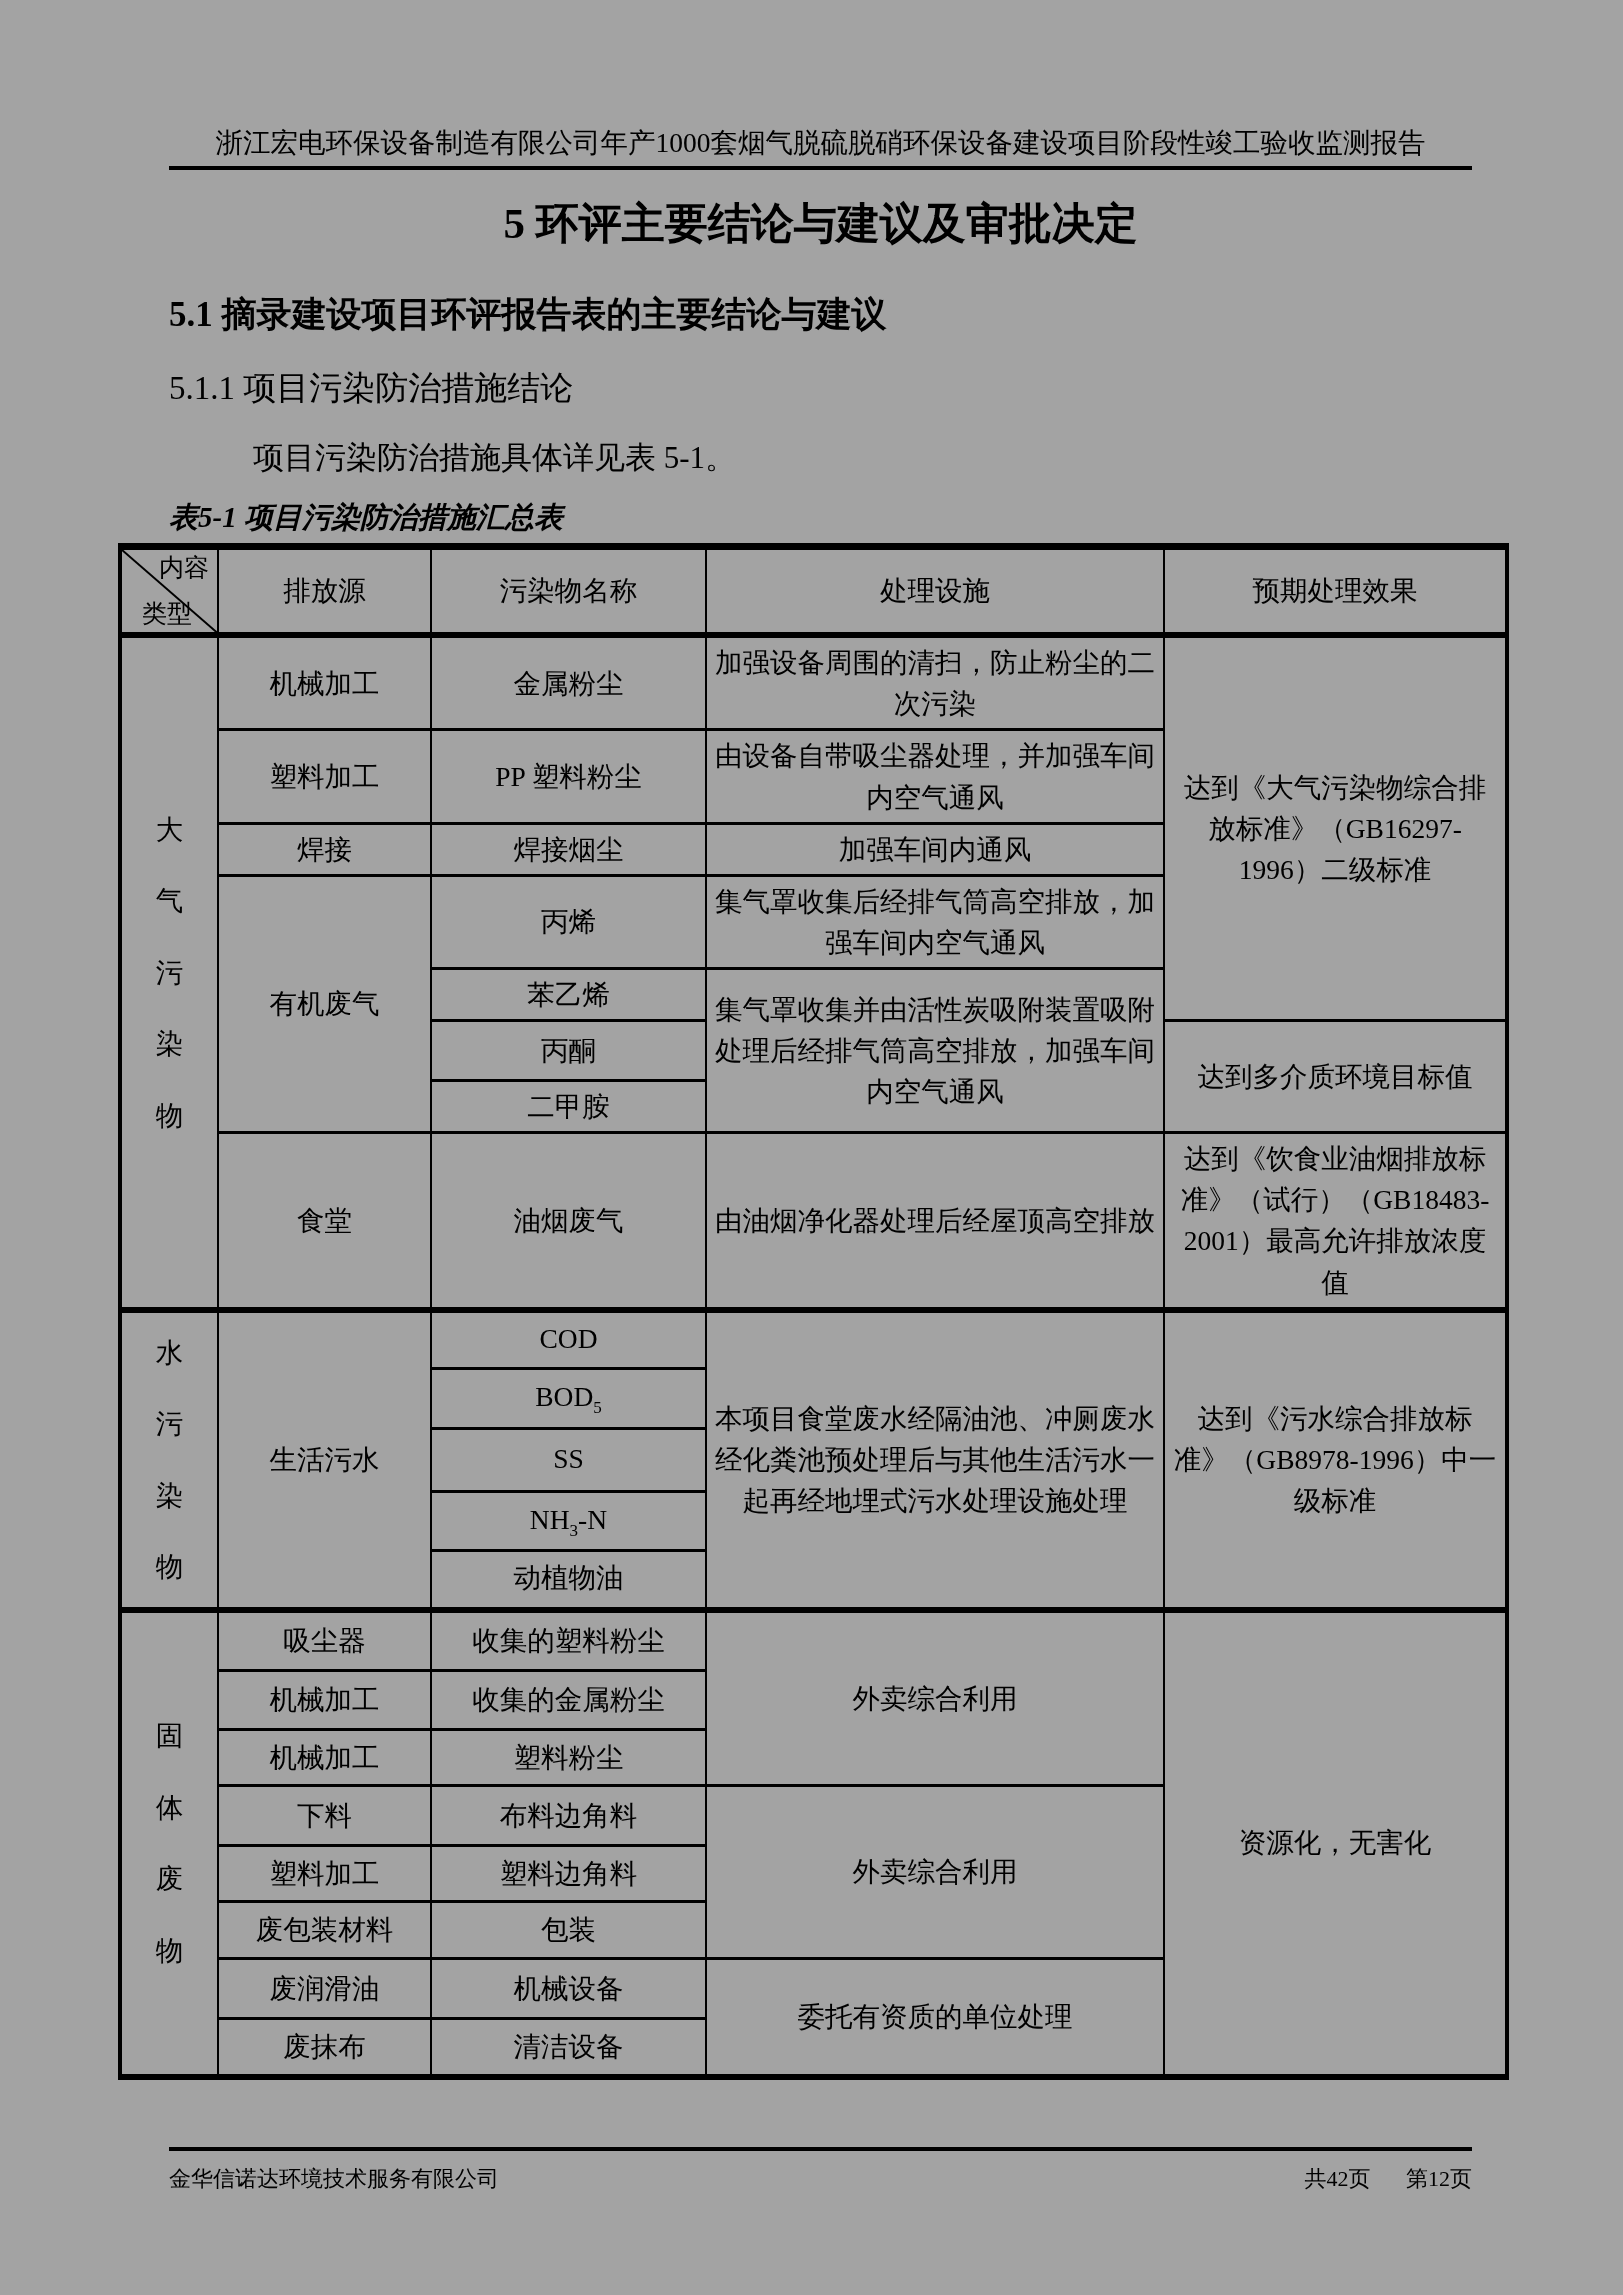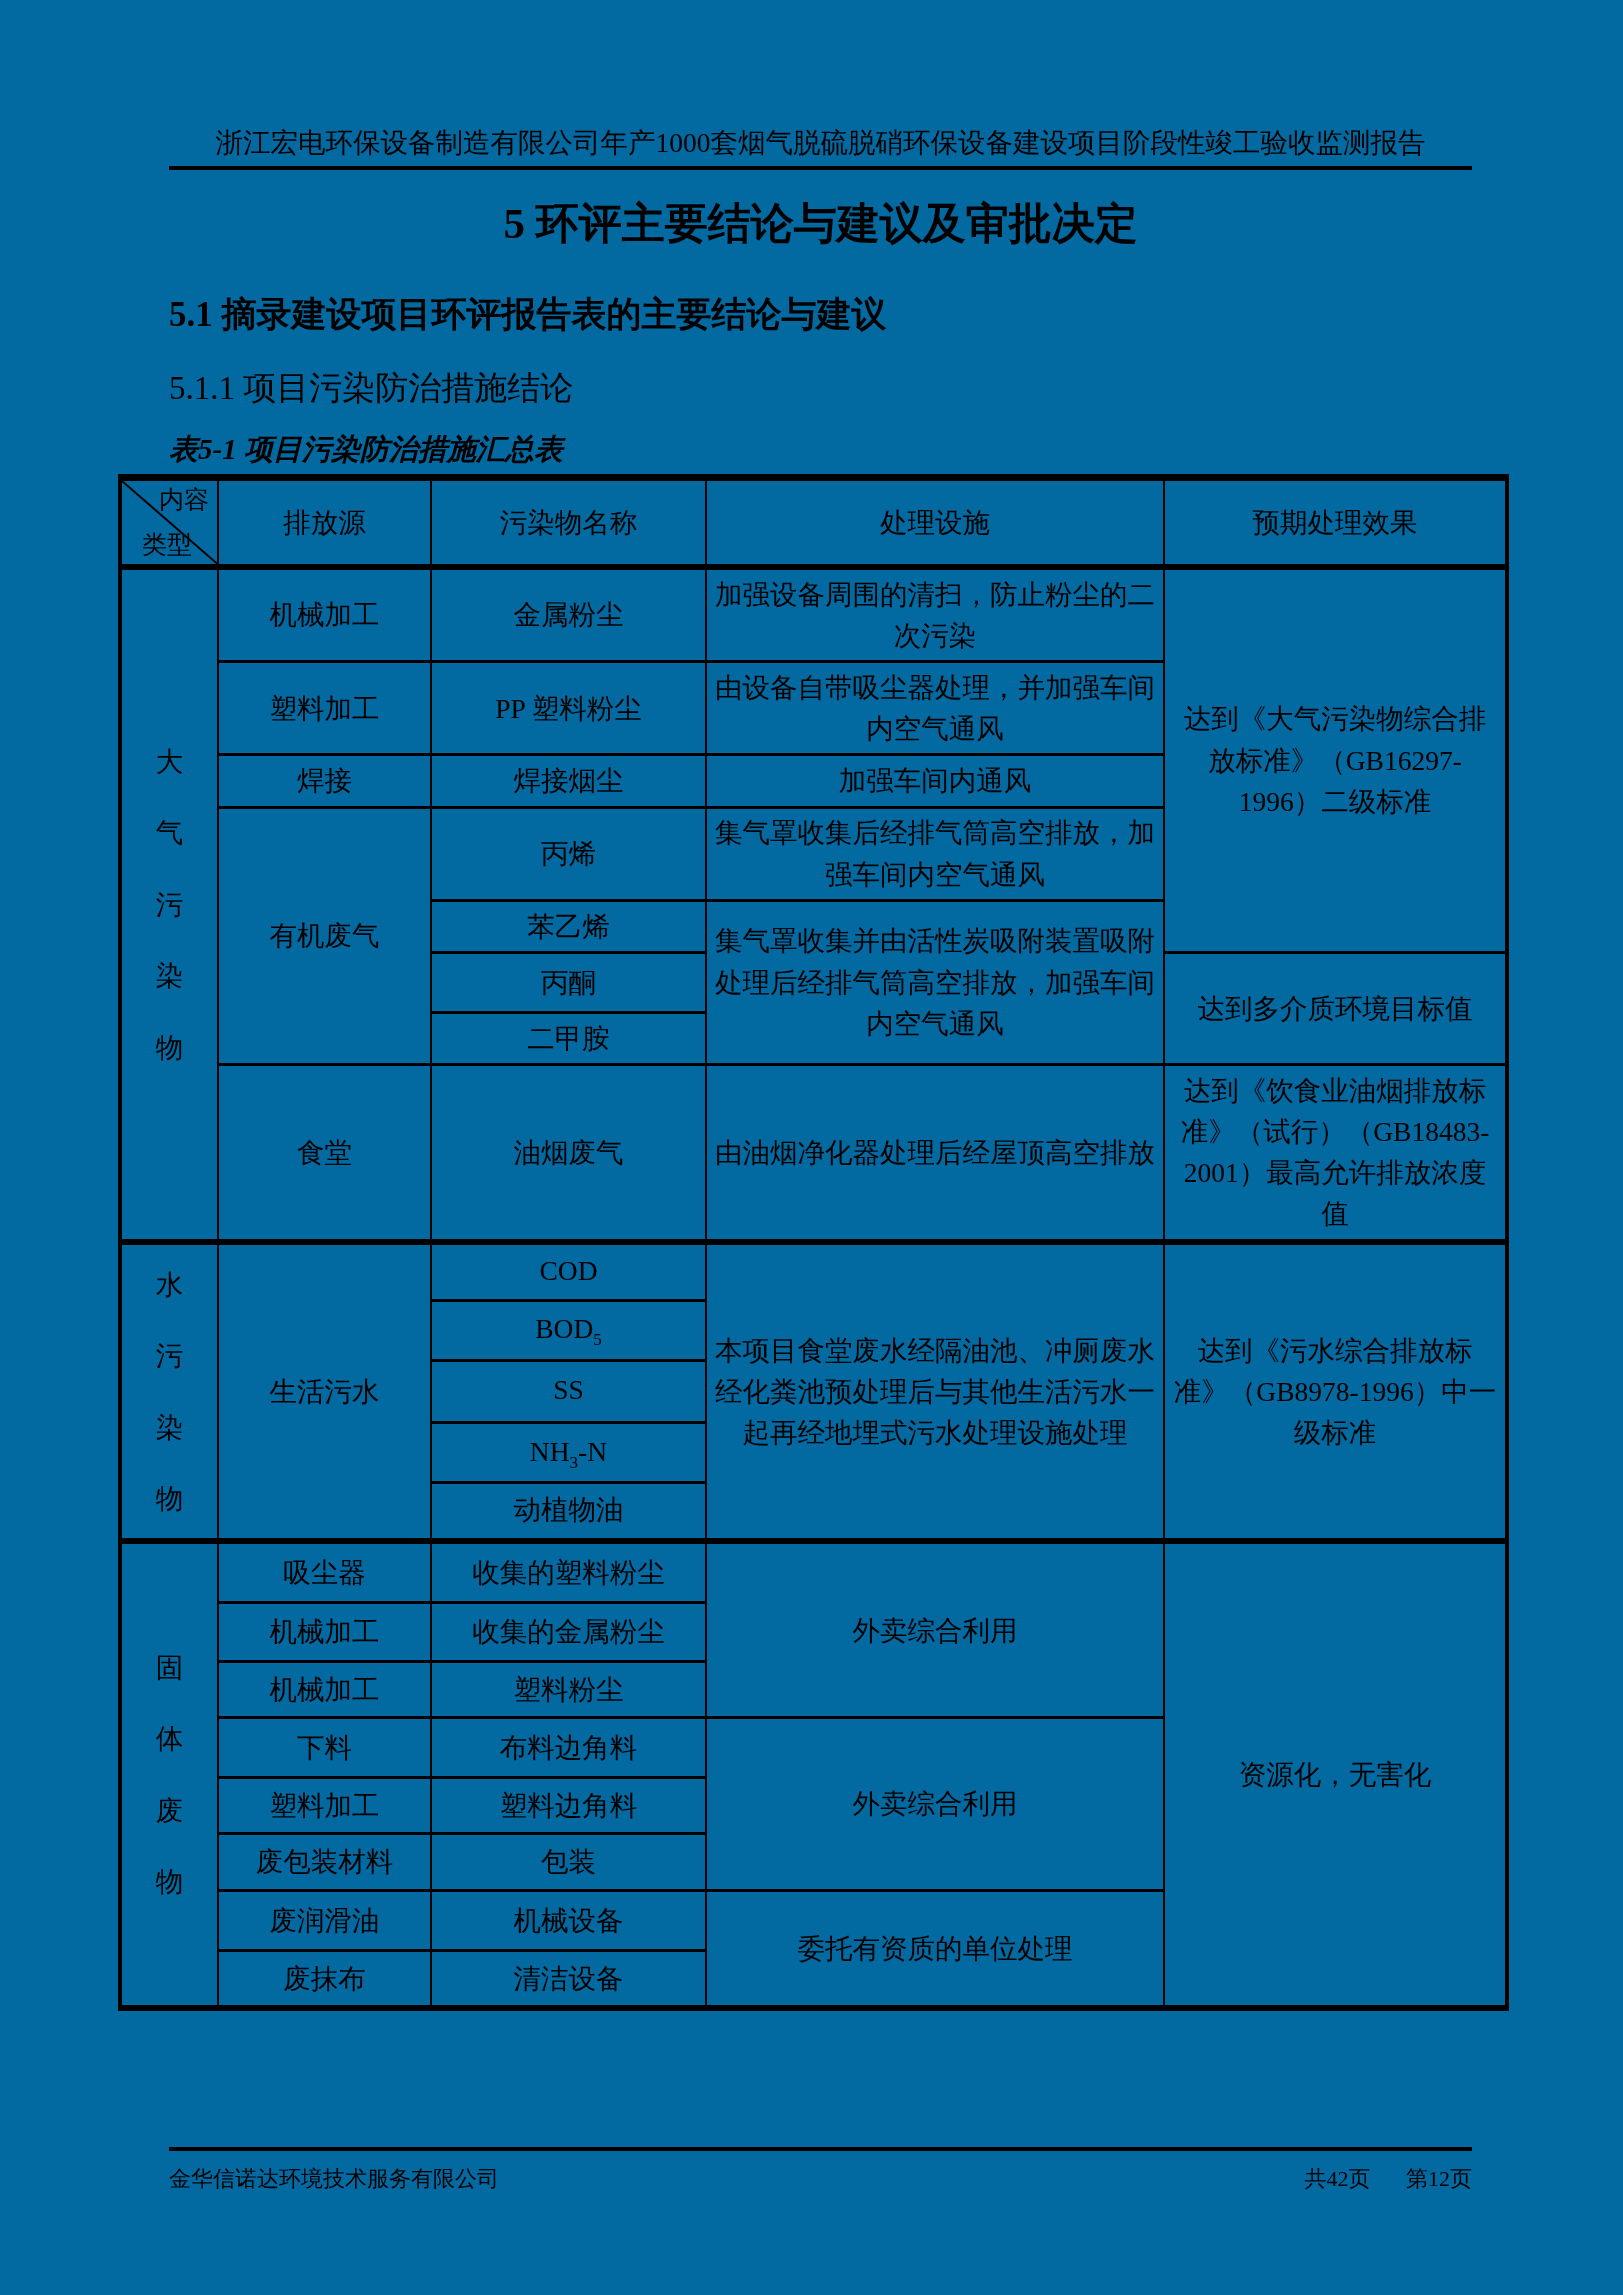--- a/index.html
+++ b/index.html
@@ -1,21 +1,21 @@
 <!DOCTYPE html>
 <html lang="zh" style="font-size:10.5px"><head>
 <meta charset="utf-8">
 <style>
   html,body{margin:0;padding:0;}
   body{
     width:1623px;height:2295px;background:#ffffff;
     font-family:"Liberation Serif","DejaVu Serif",serif;
     color:#000;
   }
-  .page{position:relative;width:1623px;height:2295px;overflow:hidden;background:#0369a1;}
+  .page{position:relative;width:1623px;height:2295px;overflow:hidden;background:#a3a3a3;}
 
   .doc-header-text{
     margin:126px 151px 0 169px;
     text-align:center;font-size:27.5px;line-height:1.2;white-space:nowrap;
   }
   .header-rule{
     margin:6.5px 151px 0 169px;height:0;
     border-top:4.6px solid #000;
   }
 
@@ -76,20 +76,21 @@
 <body>
 
 <div class="page">
 
   <div class="doc-header-text">浙江宏电环保设备制造有限公司年产1000套烟气脱硫脱硝环保设备建设项目阶段性竣工验收监测报告</div>
   <div class="header-rule"></div>
 
   <h1 class="chapter">5 环评主要结论与建议及审批决定</h1>
   <h2 class="section">5.1 摘录建设项目环评报告表的主要结论与建议</h2>
   <h3 class="subsection">5.1.1 项目污染防治措施结论</h3>
+  <p class="body-para">项目污染防治措施具体详见表 5-1。</p>
 
   <div class="table-caption">表5-1 项目污染防治措施汇总表</div>
 
   <table class="pollution">
     <colgroup>
       <col style="width:98px">
       <col style="width:213px">
       <col style="width:275px">
       <col style="width:458px">
       <col style="width:343px">

